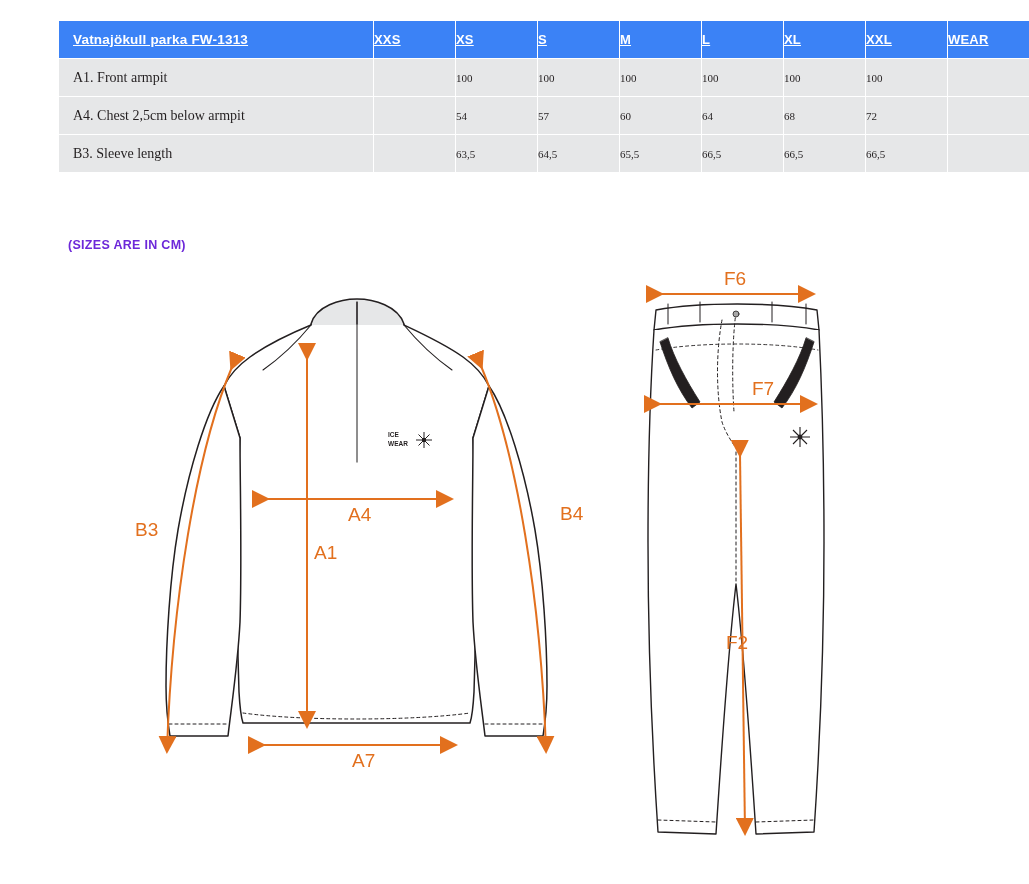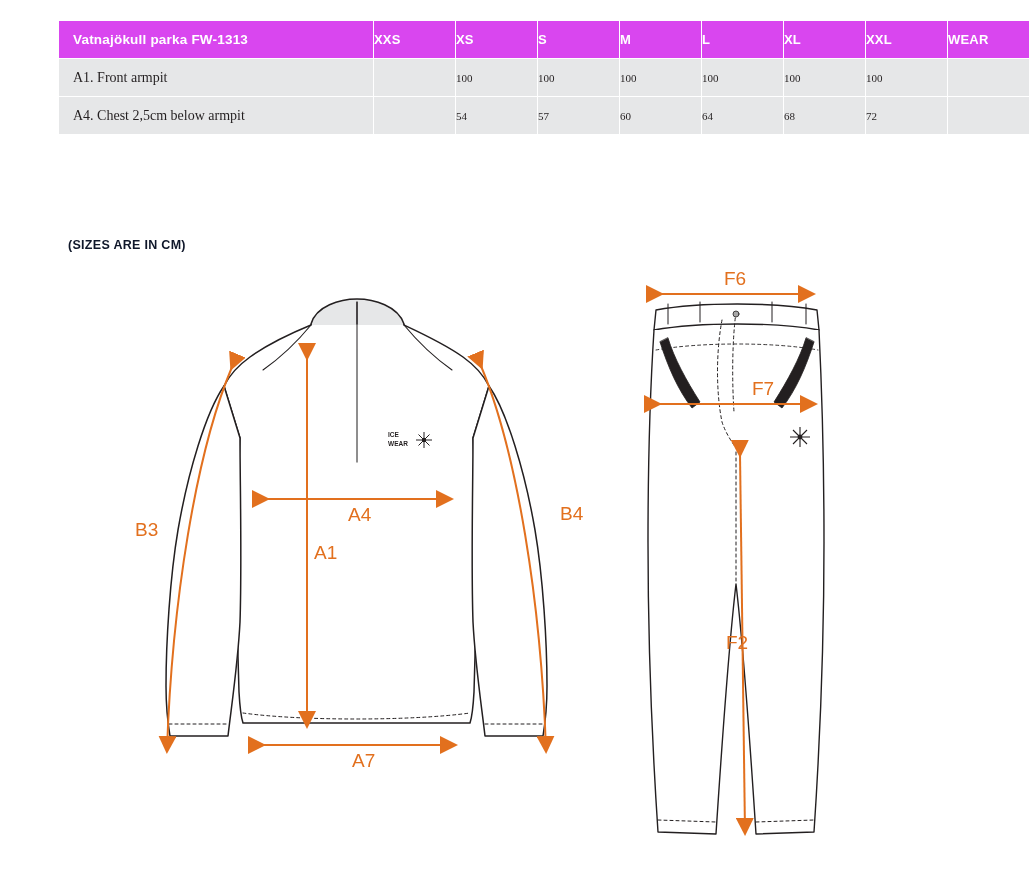--- a/index.html
+++ b/index.html
@@ -30,25 +30,26 @@
   }
   table.size-table th,
   table.size-table td {
     border: 1px solid #ffffff;
     height: 37px;
     padding: 0;
     text-align: left;
     vertical-align: middle;
   }
   table.size-table thead th {
-    background: #d946ef;
+    background: #3b82f6;
     color: #ffffff;
     font-size: 13px;
     font-weight: bold;
     letter-spacing: .2px;
+    text-decoration: underline;
   }
   table.size-table thead th.name-col {
     text-align: left;
     padding-left: 14px;
     font-size: 13.5px;
   }
   table.size-table tbody td {
     background: #e6e7e8;
     font-size: 11px;
     font-family: "Liberation Serif", serif;
@@ -59,21 +60,21 @@
     padding-left: 14px;
     font-size: 14px;
   }
   .name-col { width: 300px; }
   .size-col { width: 81px; }
 
   .sizes-note {
     position: absolute;
     left: 68px;
     top: 238px;
-    color: #0f172a;
+    color: #6d28d9;
     font-size: 12.5px;
     font-weight: bold;
     letter-spacing: .3px;
     text-align: right;
   }
 
   
   .diagram {
     position: absolute;
     left: 0;
@@ -130,20 +131,31 @@
         <td class="name-col">A4. Chest 2,5cm below armpit</td>
         <td></td>
         <td>54</td>
         <td>57</td>
         <td>60</td>
         <td>64</td>
         <td>68</td>
         <td>72</td>
         <td></td>
       </tr>
+      <tr>
+        <td class="name-col">B3. Sleeve length</td>
+        <td></td>
+        <td>63,5</td>
+        <td>64,5</td>
+        <td>65,5</td>
+        <td>66,5</td>
+        <td>66,5</td>
+        <td>66,5</td>
+        <td></td>
+      </tr>
     </tbody>
   </table>
 </div>
 
 <div class="sizes-note">(SIZES ARE IN CM)</div>
 
 <div class="diagram">
   <svg width="1029" height="620" viewBox="0 0 1029 620" xmlns="http://www.w3.org/2000/svg">
     <defs>
       <marker id="arrHead" markerWidth="9" markerHeight="9" refX="7" refY="4.5" orient="auto">

